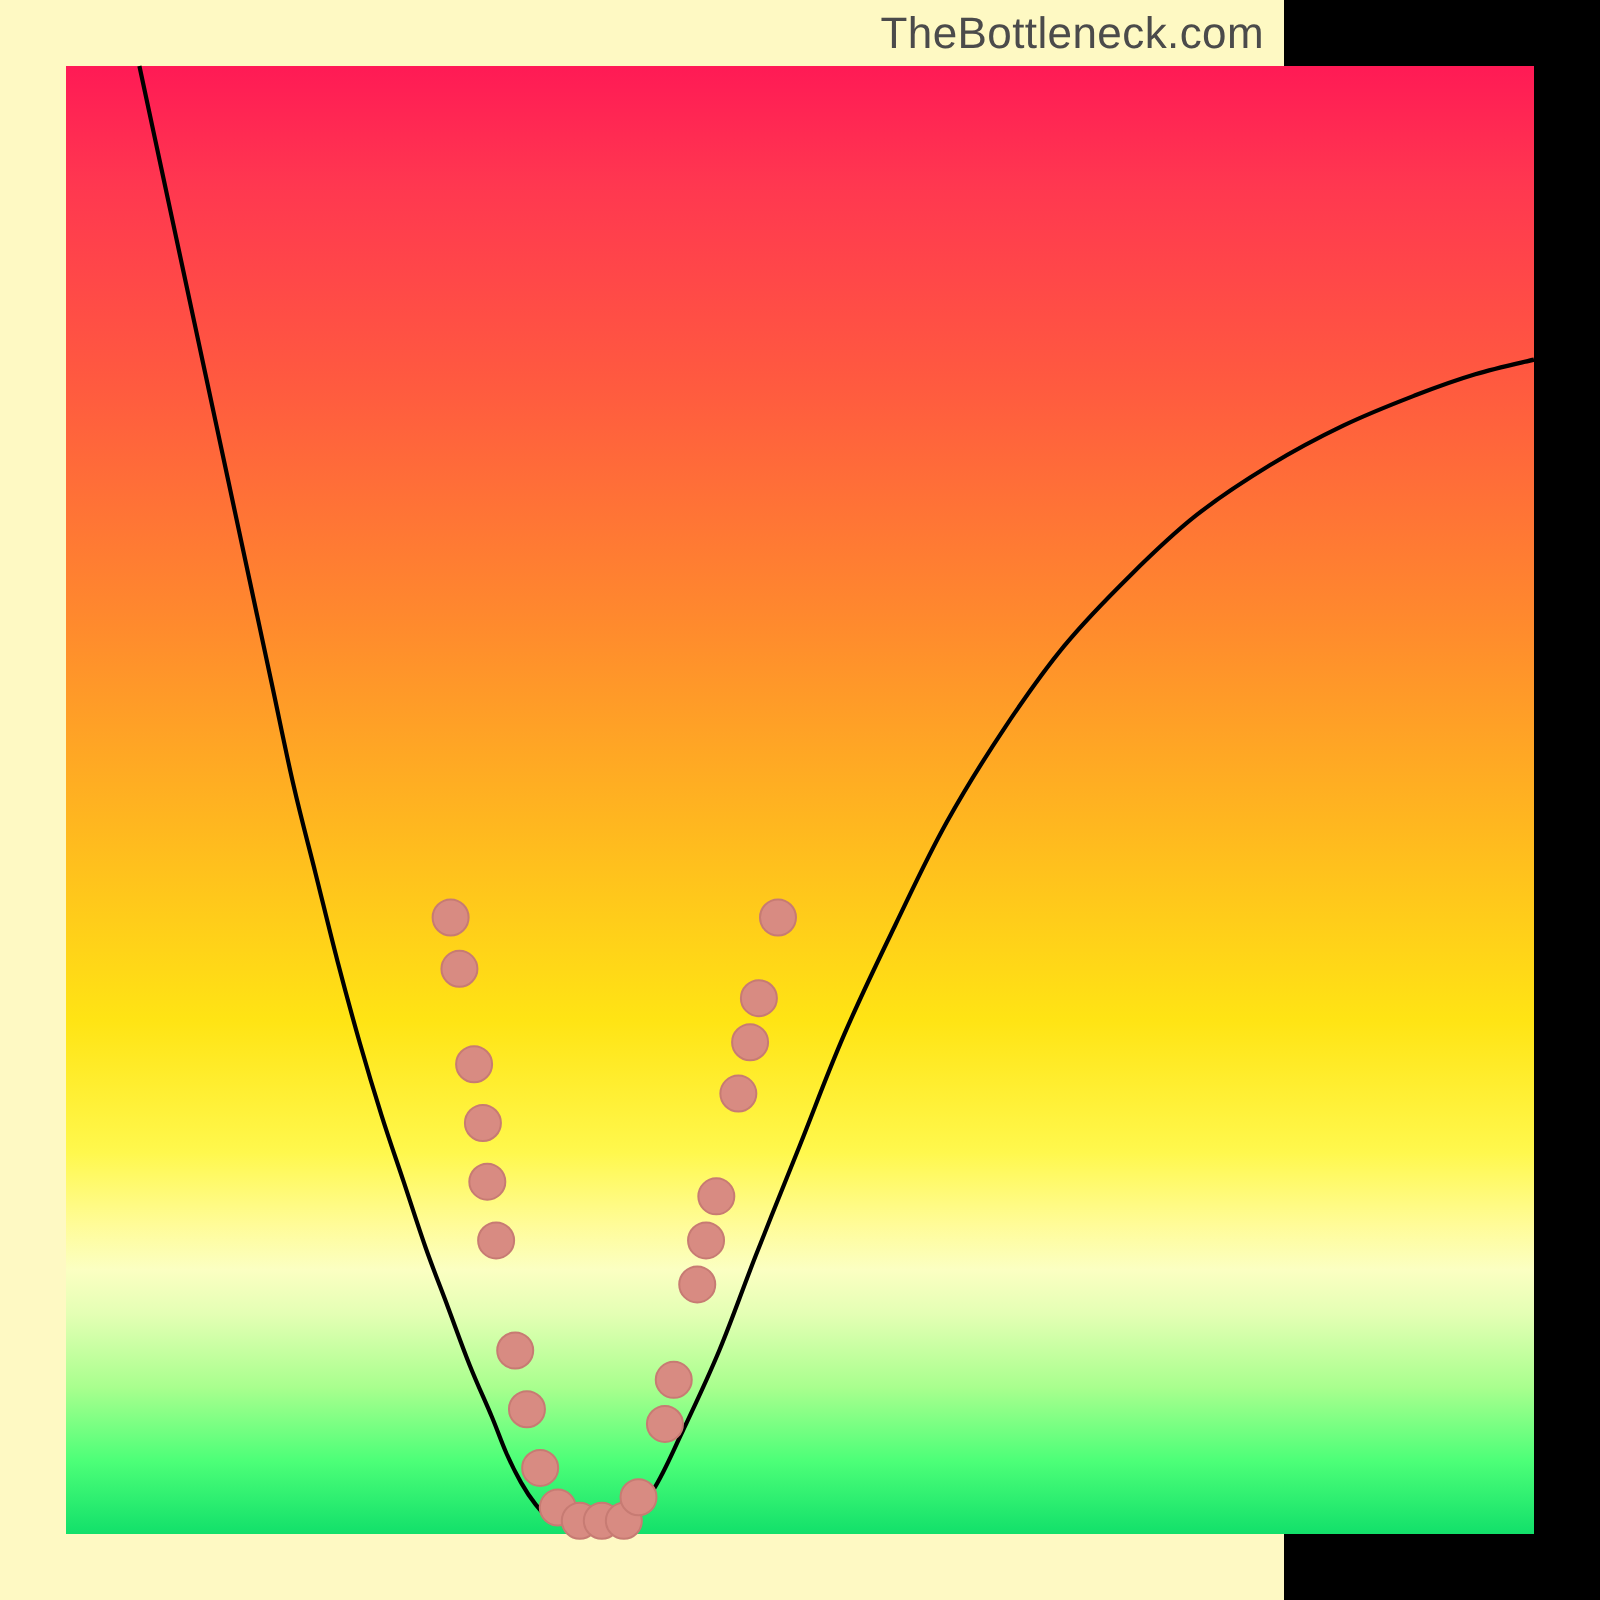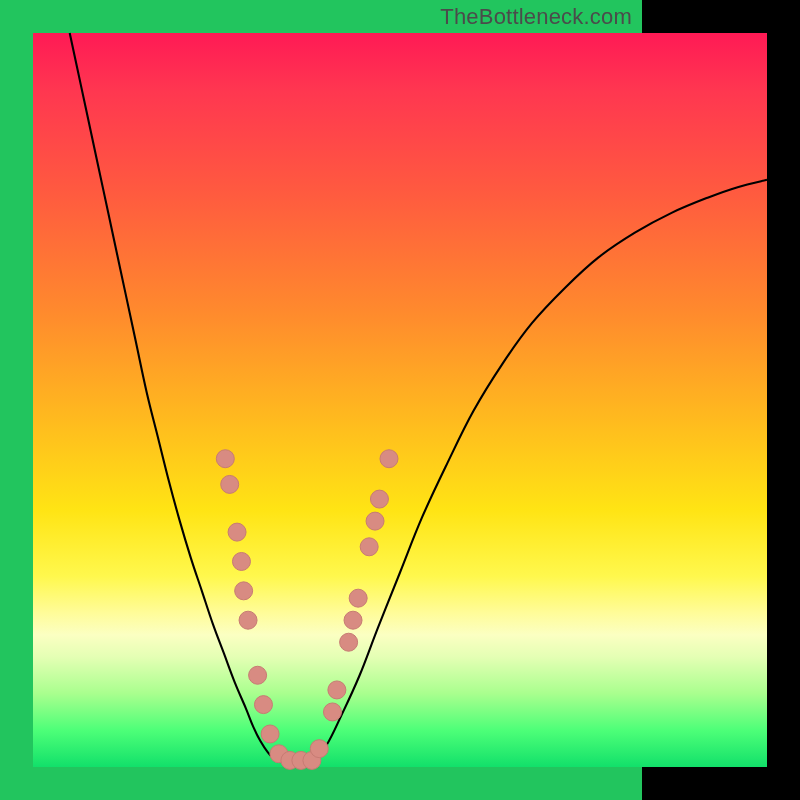--- a/index.html
+++ b/index.html
@@ -8,21 +8,21 @@
     width: 800px;
     height: 800px;
     overflow: hidden;
     background: #000;
     font-family: Arial, Helvetica, sans-serif;
   }
   .frame {
     position: relative;
     width: 642px;
     height: 800px;
-    background: #22c55e;
+    background: #fef9c3;
   }
   .plot {
     position: absolute;
     left: 33px;
     top: 33px;
     width: 734px;
     height: 734px;
     
     background: linear-gradient(
       to bottom,

